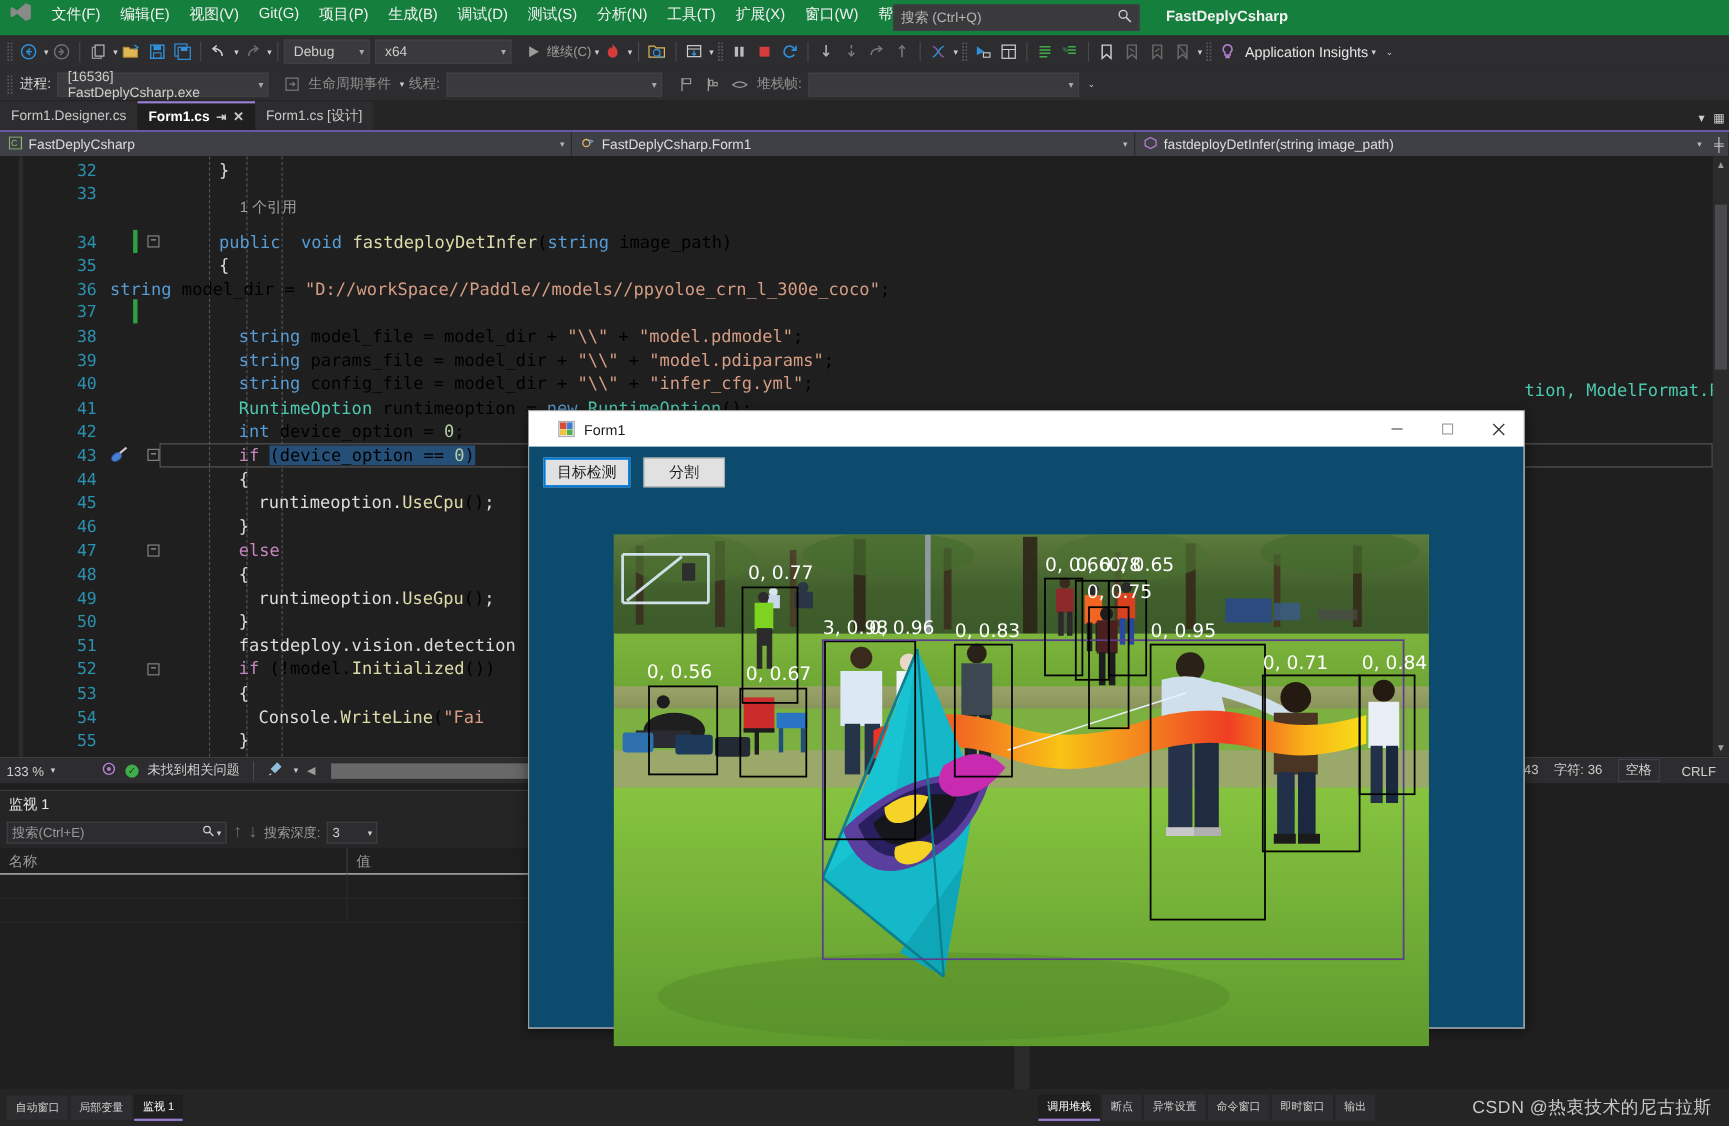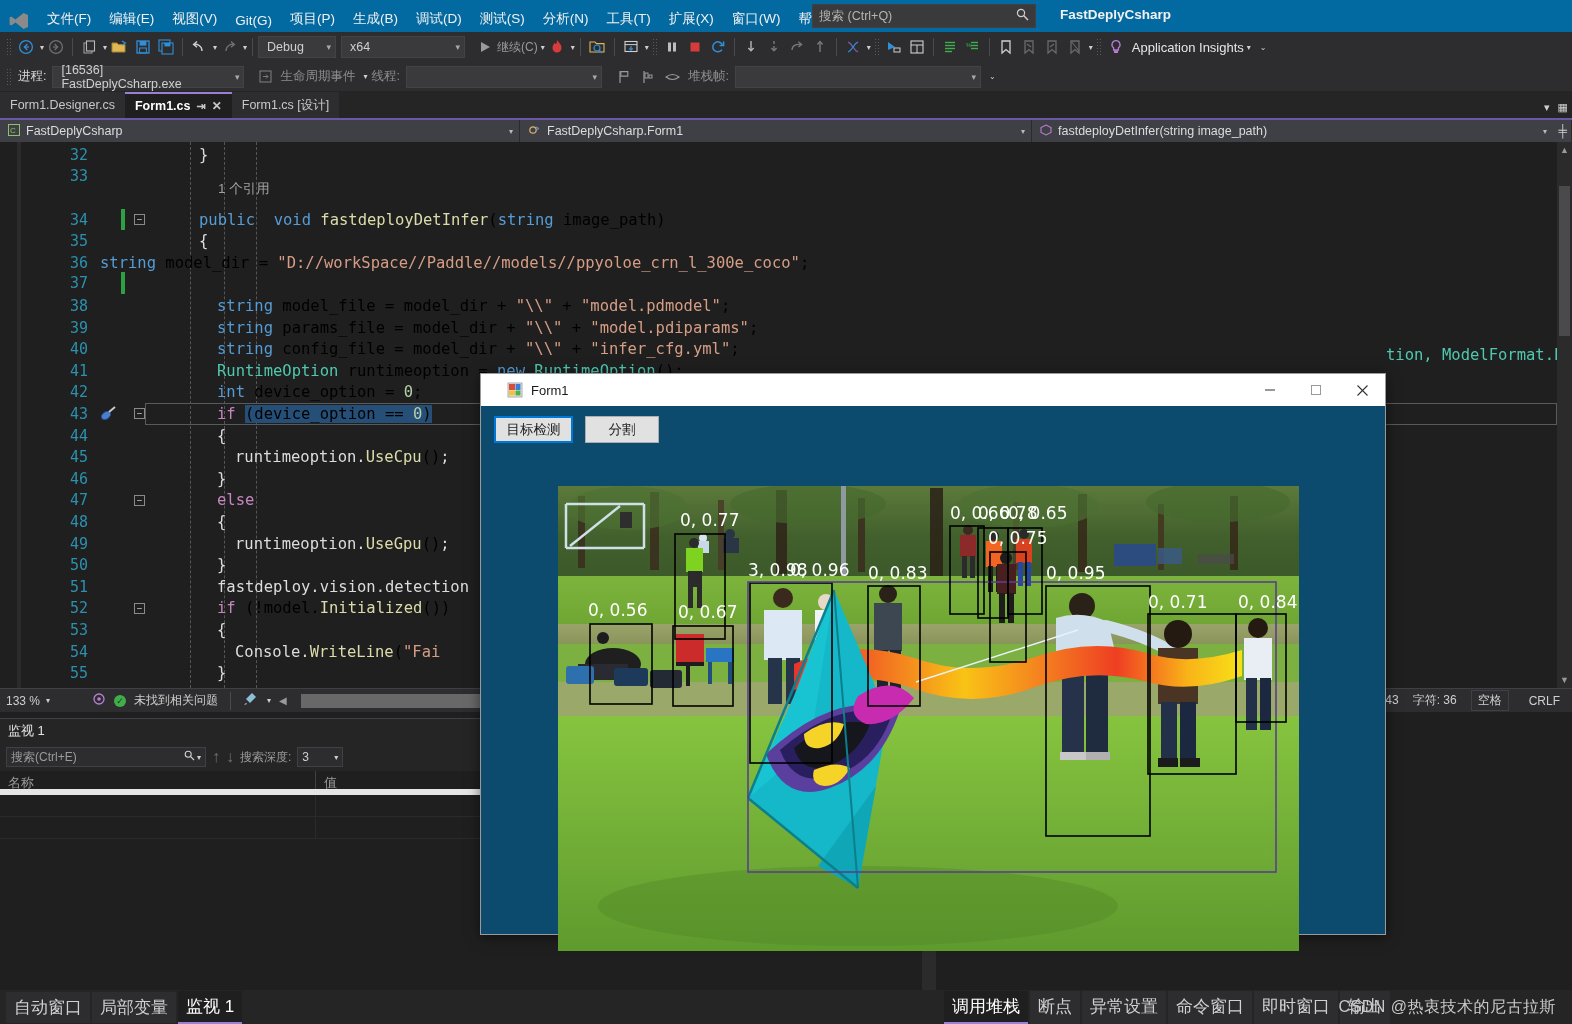--- a/index.html
+++ b/index.html
@@ -6,21 +6,21 @@
   html, body {
     width: 1572px; height: 1024px;
     background: #1e1e1e;
     font-family: "Liberation Sans", sans-serif;
     overflow: hidden;
   }
   #app { position: relative; width: 1572px; height: 1024px; background: #1f1f1f; }
 
   
   .menubar {
-    height: 32px; background: #0369a1; display: flex; align-items: flex-end;
+    height: 32px; background: #15803d; display: flex; align-items: flex-start;
     padding-left: 6px; color: #f1f1f1; font-size: 13.5px; position: relative;
   }
   .vs-logo { width: 26px; height: 22px; display:flex; align-items:center; justify-content:center; margin-right: 6px;}
   .menu-item { padding: 4px 9px; color: #f1f1f1; white-space: nowrap; cursor: default; }
   .search-box {
     position: absolute; left: 812px; top: 4px; width: 224px; height: 24px;
     background: #3a3a3c; border: 1px solid #3f3f46; display: flex; align-items: center;
     padding: 0 6px; color: #b4b4b4; font-size: 12.5px;
   }
   .search-box .ph { flex: 1; }
@@ -122,32 +122,32 @@
   .pos-box { padding: 1px 6px; border: 1px solid #3f3f46; }
 
   
   .watchpanel { position: absolute; left: 0; top: 718px; width: 936px; height: 272px; background: #1f1f1f; border-top: 1px solid #3f3f46;}
   .panel-title { height: 24px; display: flex; align-items: center; padding: 0 8px; color: #e4e4e4; font-size: 13px; background: #252526;}
   .watch-toolbar { height: 28px; display: flex; align-items: center; gap: 6px; padding: 0 6px; background: #252526; }
   .watch-search { width: 200px; height: 20px; background: #2d2d30; border: 1px solid #3f3f46; color: #9a9a9a; font-size: 12px; display:flex; align-items:center; padding: 4px 4px;}
   .watch-search .ph { flex: 1; }
   .depth-box { width: 46px; height: 20px; background: #2d2d30; border: 1px solid #3f3f46; color: #cfcfcf; font-size: 12px; display: flex; align-items: center; padding: 0 4px; }
   .depth-box .dv { flex: 1; }
-  .grid-head { height: 24px; display: flex; border-bottom: 6px solid #e5e5e5; color: #9a9a9a; font-size: 13px; }
+  .grid-head { height: 24px; display: flex; border-bottom: 1px solid #e5e5e5; color: #9a9a9a; font-size: 13px; }
   .grid-head div { padding: 3px 8px; border-right: 1px solid #3f3f46; }
   .gc1 { width: 316px; } .gc2 { flex: 1; }
   .grid-row { height: 22px; display: flex; border-bottom: 1px solid #2a2a2a; }
   .grid-row div { border-right: 1px solid #2a2a2a; }
   .panel-vscroll { position: absolute; right: 0; top: 24px; bottom: 0; width: 14px; background: #2b2b2b; }
   .panel-vscroll .thumb { position: absolute; top: 16px; left: 2px; width: 10px; height: 120px; background: #4a4a4d; }
 
   
   .bottombar { position: absolute; left: 0; bottom: 0; width: 1572px; height: 34px; background: #252526; display: flex; align-items: center; }
   .btabs { display: flex; align-items: center; height: 100%; gap: 2px; padding-left: 6px;}
-  .btab { padding: 4px 8px; font-size: 17px; color: #d0d0d0; background: #2d2d30; }
+  .btab { padding: 4px 8px; font-size: 10px; color: #d0d0d0; background: #2d2d30; }
   .btab.active { background: #1f1f1f; color: #ffffff; border-bottom: 2px solid #9b7fd4;}
   .btabs-right { position: absolute; left: 944px; display: flex; gap: 2px; }
   .watermark { position: absolute; right: 16px; color: #c8c8c8; font-size: 16px; letter-spacing: 0.5px;}
 
   
   .form1 { position: absolute; left: 480px; top: 373px; width: 906px; height: 562px;
            background: #ffffff; border: 1px solid #9a9a9a; box-shadow: 0 2px 12px rgba(0,0,0,.5); }
   .f-title { height: 32px; display: flex; align-items: center; padding-left: 26px; background:#ffffff; }
   .f-icon { width: 16px; height: 16px; margin-right: 8px; position: relative; }
   .f-name { font-size: 13px; color: #1a1a1a; }

